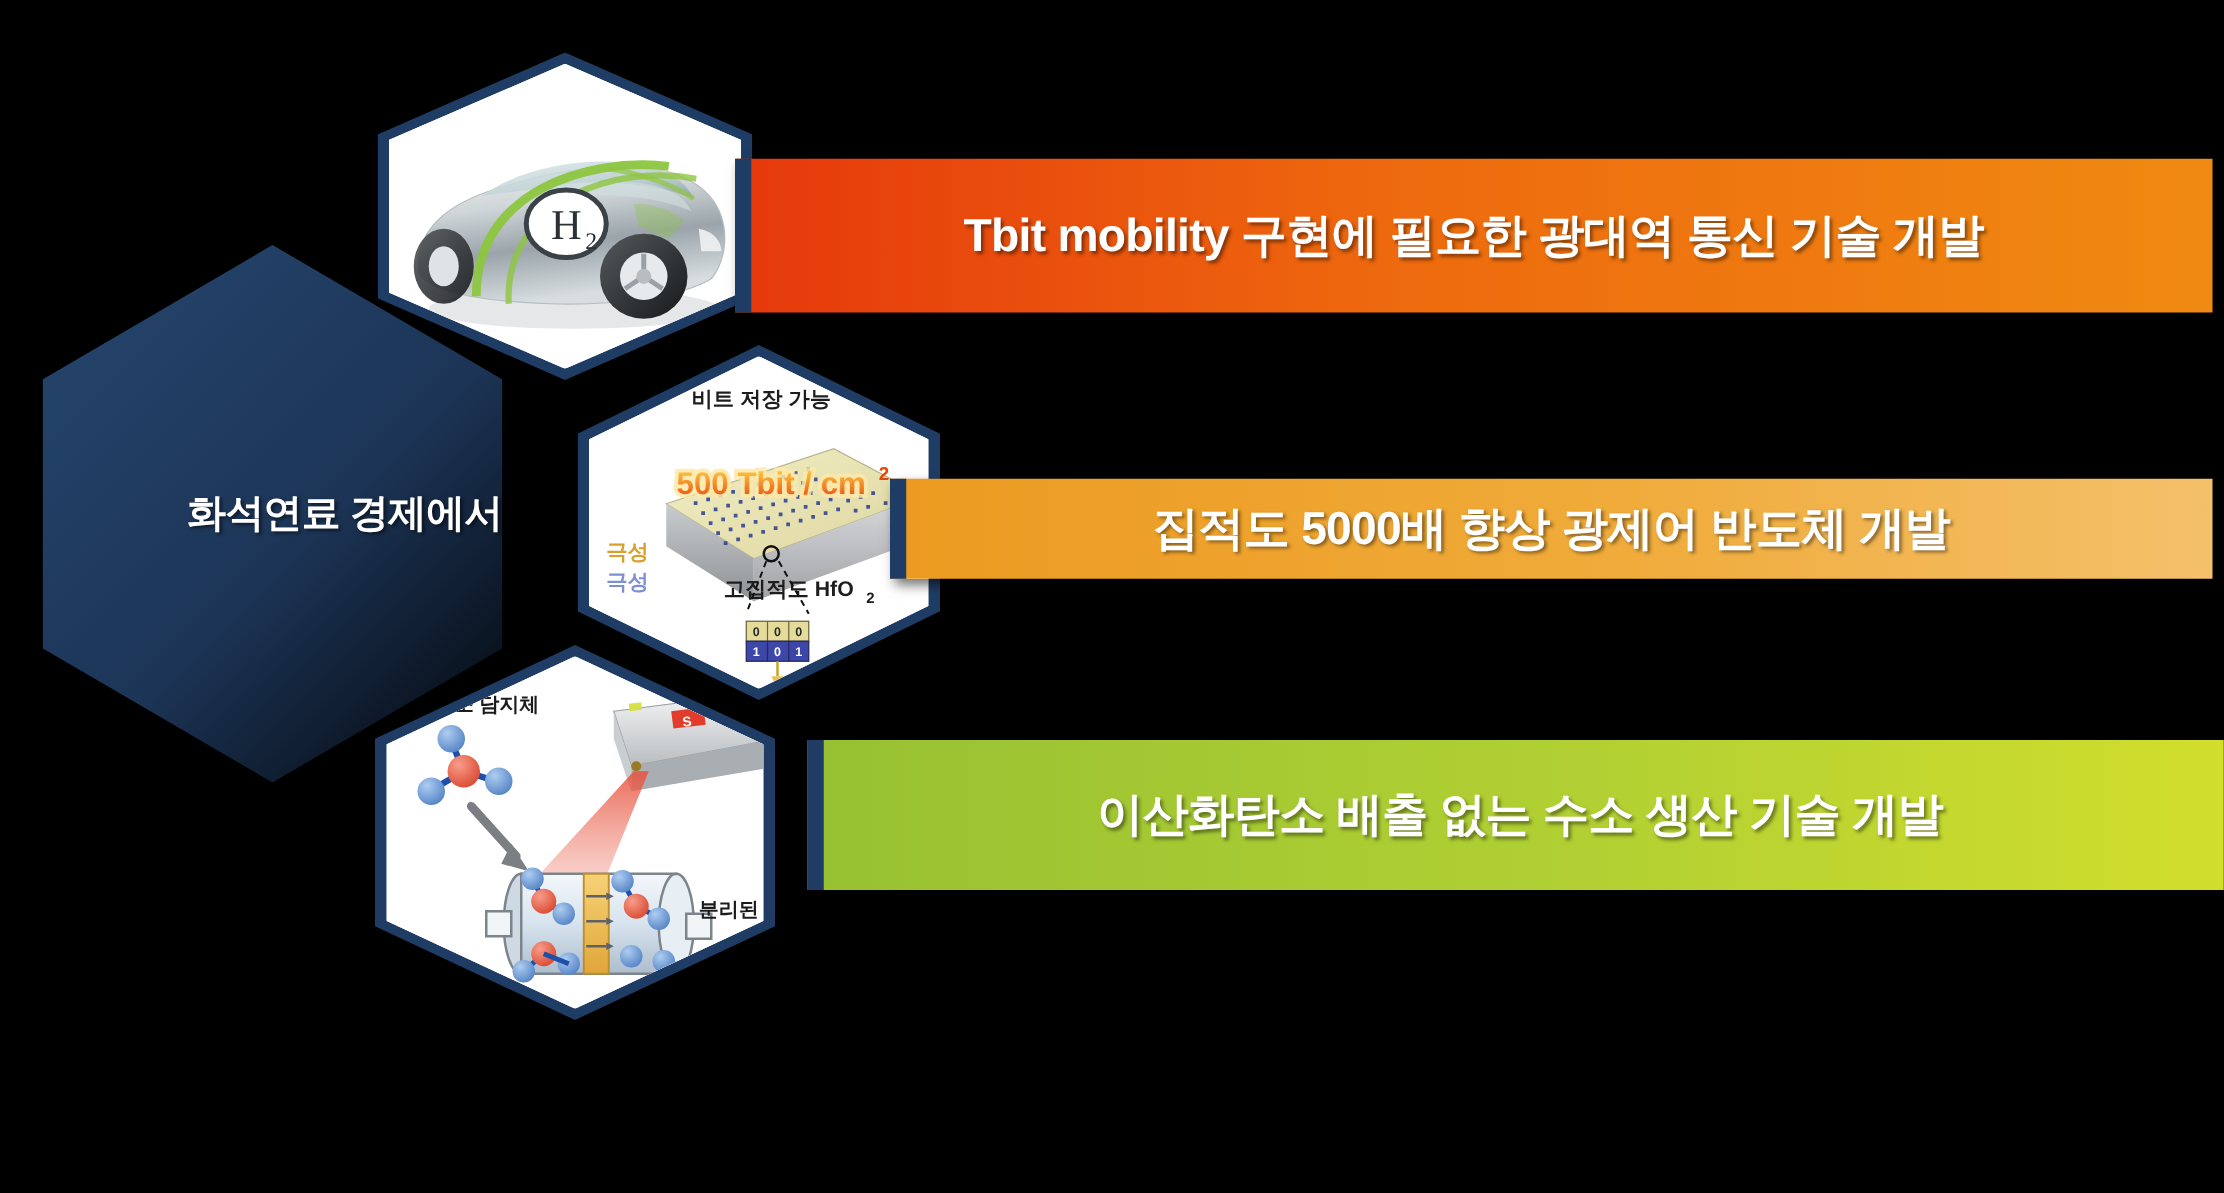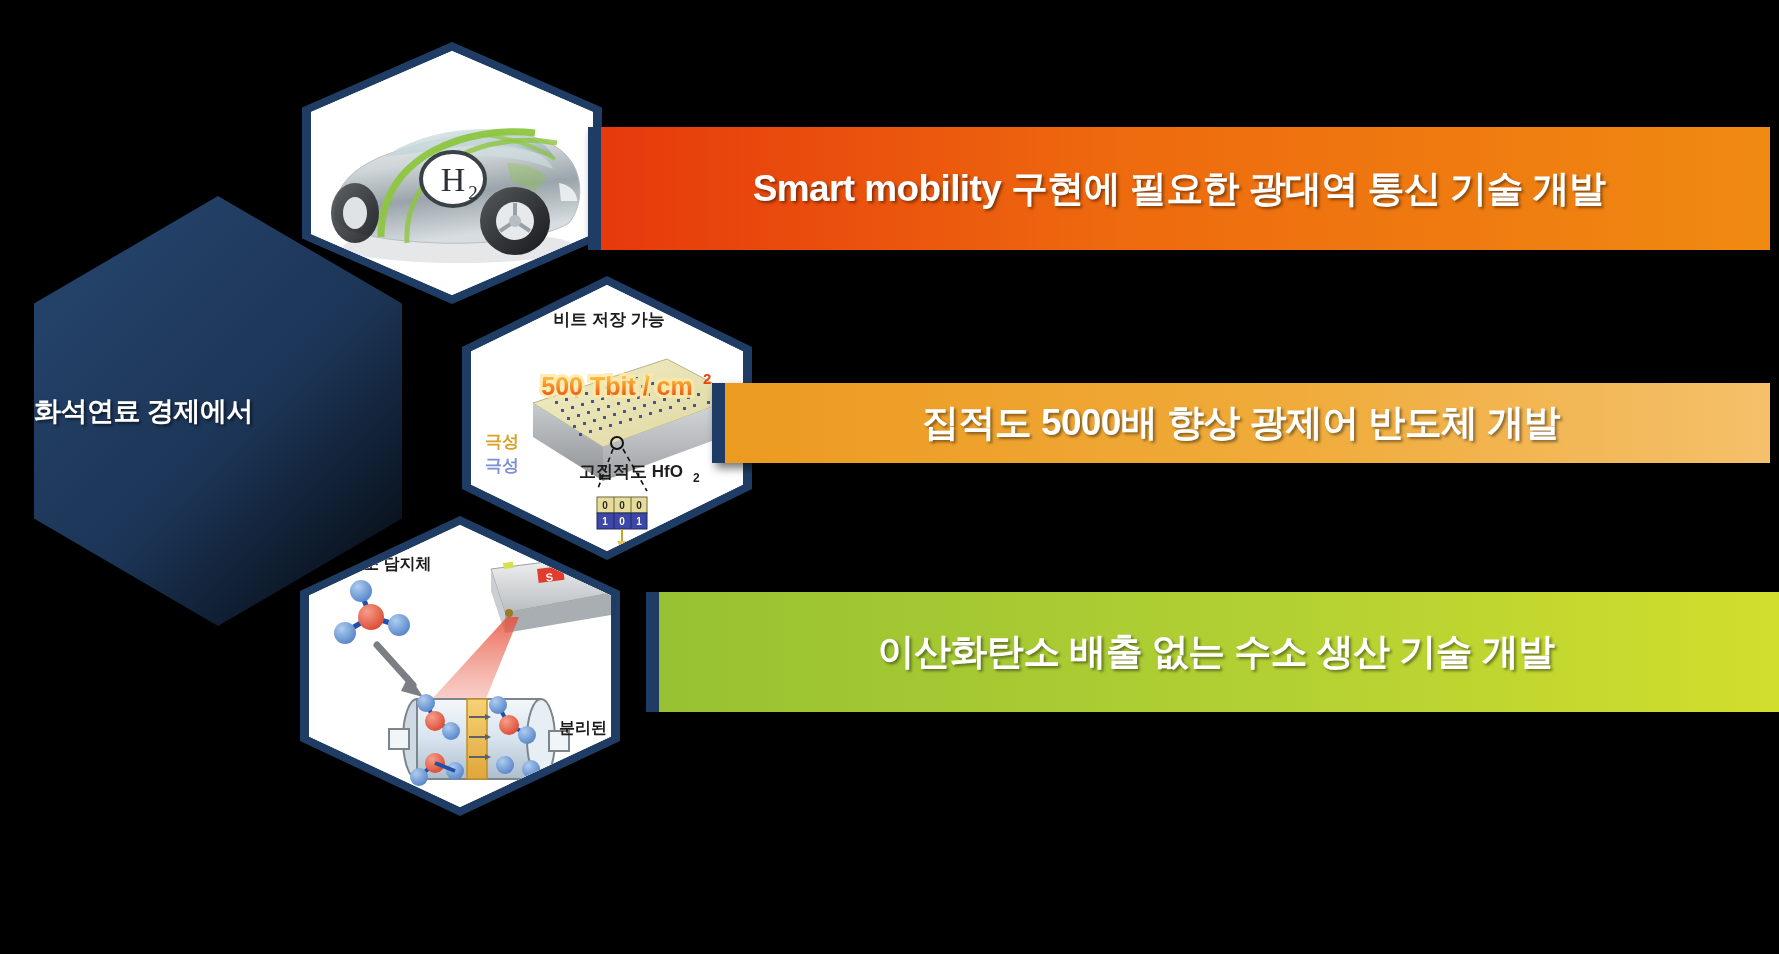--- a/index.html
+++ b/index.html
@@ -15,21 +15,21 @@
   .hex-border{background:#1F3D64;}
   .hex-inner{position:absolute;left:9px;top:9px;right:9px;bottom:9px;
        -webkit-clip-path:polygon(50% 0%,100% 25%,100% 75%,50% 100%,0% 75%,0% 25%);
        clip-path:polygon(50% 0%,100% 25%,100% 75%,50% 100%,0% 75%,0% 25%);
        background:#fdfdfd;overflow:hidden;}
 
   
   #hex-main{left:34px;top:196px;width:368px;height:430px;
        background:linear-gradient(135deg,#27466F 0%,#1C3557 55%,#16294420 100%);}
   #hex-main .label{position:absolute;left:0;right:0;top:50%;transform:translateY(-50%);
-       text-align:left;color:#fff;font-weight:bold;font-size:27px;line-height:1.95;
+       text-align:right;color:#fff;font-weight:bold;font-size:31px;line-height:1.95;
        text-shadow:2px 2px 3px rgba(0,0,0,.55);letter-spacing:-.5px;}
 
   
   #hex-car{left:302px;top:42px;width:300px;height:262px;}
   #hex-chip{left:462px;top:276px;width:290px;height:284px;}
   #hex-h2{left:300px;top:516px;width:320px;height:300px;}
 
   
   .banner{position:absolute;display:flex;align-items:center;
           box-shadow:4px 5px 9px rgba(0,0,0,.55);}
@@ -356,21 +356,21 @@
           <line x1="290" y1="244" x2="300" y2="240" stroke="#1f4fa8" stroke-width="4"></line>
           <circle cx="290" cy="244" r="9" fill="url(#hAtom)"></circle>
           <circle cx="302" cy="238" r="9" fill="url(#hAtom)"></circle>
         </g>
       </svg>
     </div>
   </div>
 
   <div class="banner" id="banner-1">
     <div class="cap"></div>
-    <div class="btext">Smart mobility 구현에 필요한 광대역  통신 기술 개발</div>
+    <div class="btext">Tbit mobility 구현에 필요한 광대역  통신 기술 개발</div>
   </div>
 
   <div class="banner" id="banner-2">
     <div class="cap"></div>
     <div class="btext">집적도 5000배 향상 광제어 반도체 개발</div>
   </div>
 
   <div class="banner" id="banner-3">
     <div class="cap"></div>
     <div class="btext">이산화탄소 배출 없는 수소 생산 기술 개발</div>

